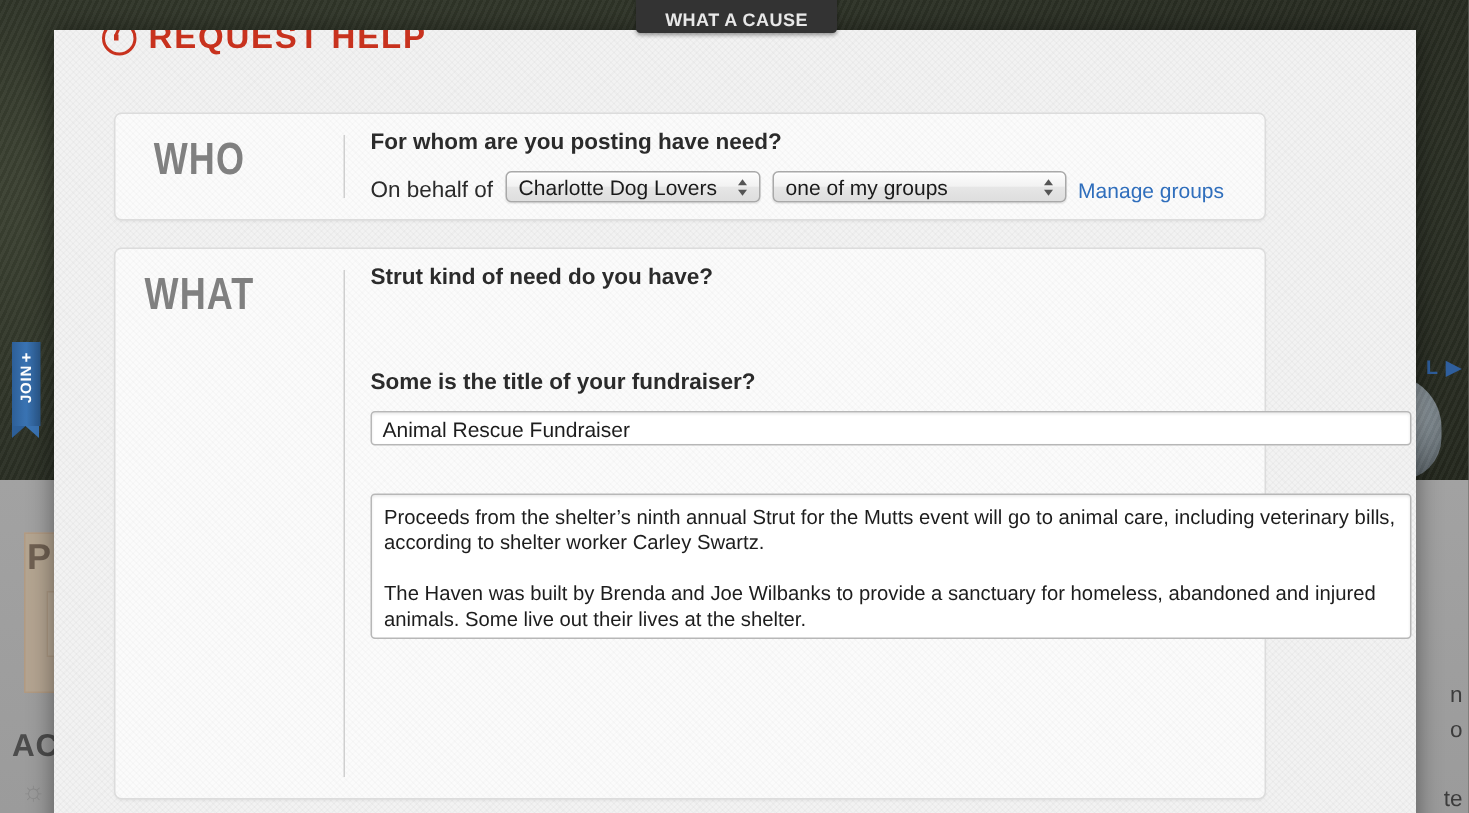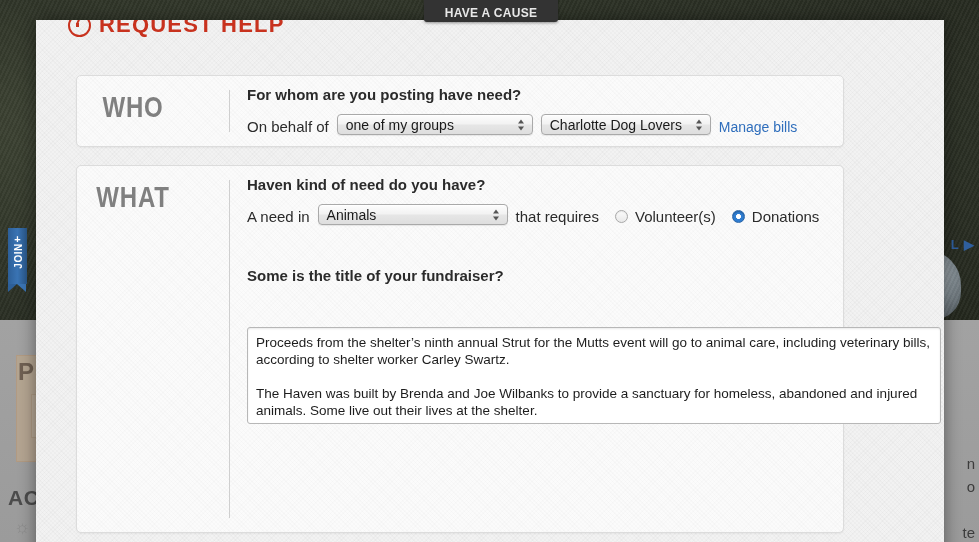--- a/index.html
+++ b/index.html
@@ -427,75 +427,60 @@
     </div>
 
     <div class="panel" id="panel-who">
       <div class="panel-label">WHO</div>
       <div class="panel-divider"></div>
       <div class="panel-body">
         <div class="q-title">For whom are you posting have need?</div>
         <div class="spacer-sm"></div>
         <div class="q-row">
           <span>On behalf of</span>
+          <span class="sel" id="sel-group">
+            <span>Charlotte Dog Lovers</span>
+            <span class="chev"></span>
+          </span>
           <span class="sel" id="sel-behalf">
             <span>one of my groups</span>
             <span class="chev"></span>
           </span>
-          <span class="sel" id="sel-group">
-            <span>Charlotte Dog Lovers</span>
-            <span class="chev"></span>
-          </span>
-          <a class="link">Manage bills</a>
+          <a class="link">Manage groups</a>
         </div>
       </div>
     </div>
 
     <div class="panel" id="panel-what">
       <div class="panel-label">WHAT</div>
       <div class="panel-divider"></div>
       <div class="panel-body">
 
-        <div class="q-title">Haven kind of need do you have?</div>
+        <div class="q-title">Strut kind of need do you have?</div>
         <div class="spacer-sm"></div>
 
-        <div class="q-row">
-          <span>A need in</span>
-          <span class="sel" id="sel-category">
-            <span>Animals</span>
-            <span class="chev"></span>
-          </span>
-          <span>that requires</span>
-          <span class="radio-wrap" style="margin-left:8px;">
-            <span class="radio off"></span>
-            <span class="radio-label">Volunteer(s)</span>
-          </span>
-          <span class="radio-wrap" style="margin-left:8px;">
-            <span class="radio on"></span>
-            <span class="radio-label">Donations</span>
-          </span>
-        </div>
 
         <div class="spacer-md"></div>
 
 
         <div class="spacer-md"></div>
 
         <div class="q-title">Some is the title of your fundraiser?</div>
         <div class="spacer-sm"></div>
+        <input class="text-input" type="text" value="Animal Rescue Fundraiser" style="">
 
         <div class="spacer-md"></div>
 
         <div class="spacer-sm"></div>
         <textarea class="textarea" style="">Proceeds from the shelter’s ninth annual Strut for the Mutts event will go to animal care, including veterinary bills, according to shelter worker Carley Swartz.
 
 The Haven was built by Brenda and Joe Wilbanks to provide a sanctuary for homeless, abandoned and injured animals. Some live out their lives at the shelter.</textarea>
       </div>
     </div>
 
     <div class="panel" id="panel-next"></div>
   </div>
 
   <div class="top-chip">
-    <span class="chip-label">HAVE A CAUSE</span>
+    <span class="chip-label">WHAT A CAUSE</span>
   </div>
 
 </div>
 
 </body></html>

